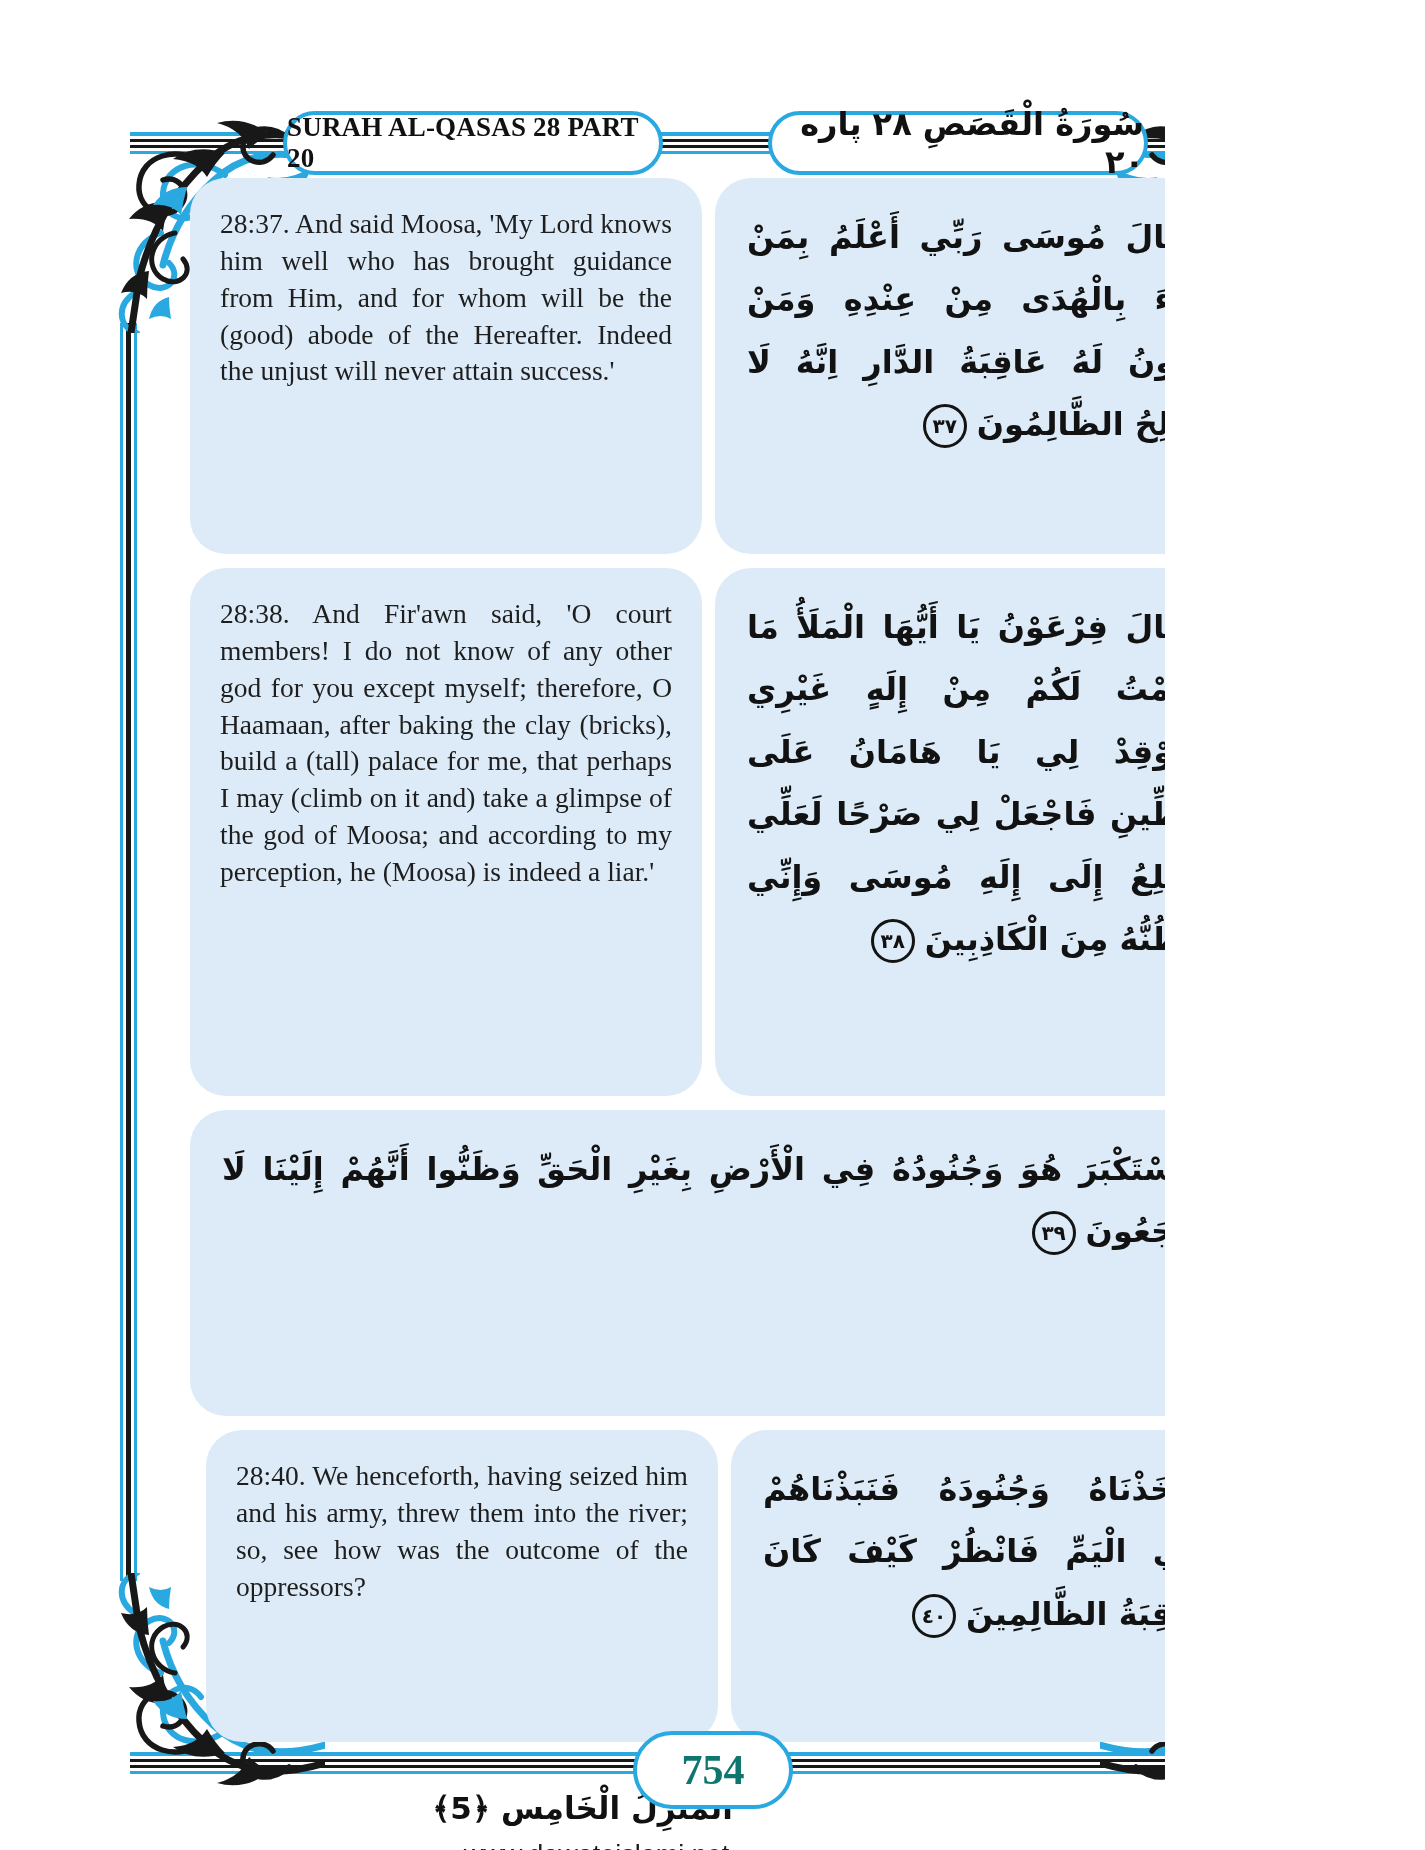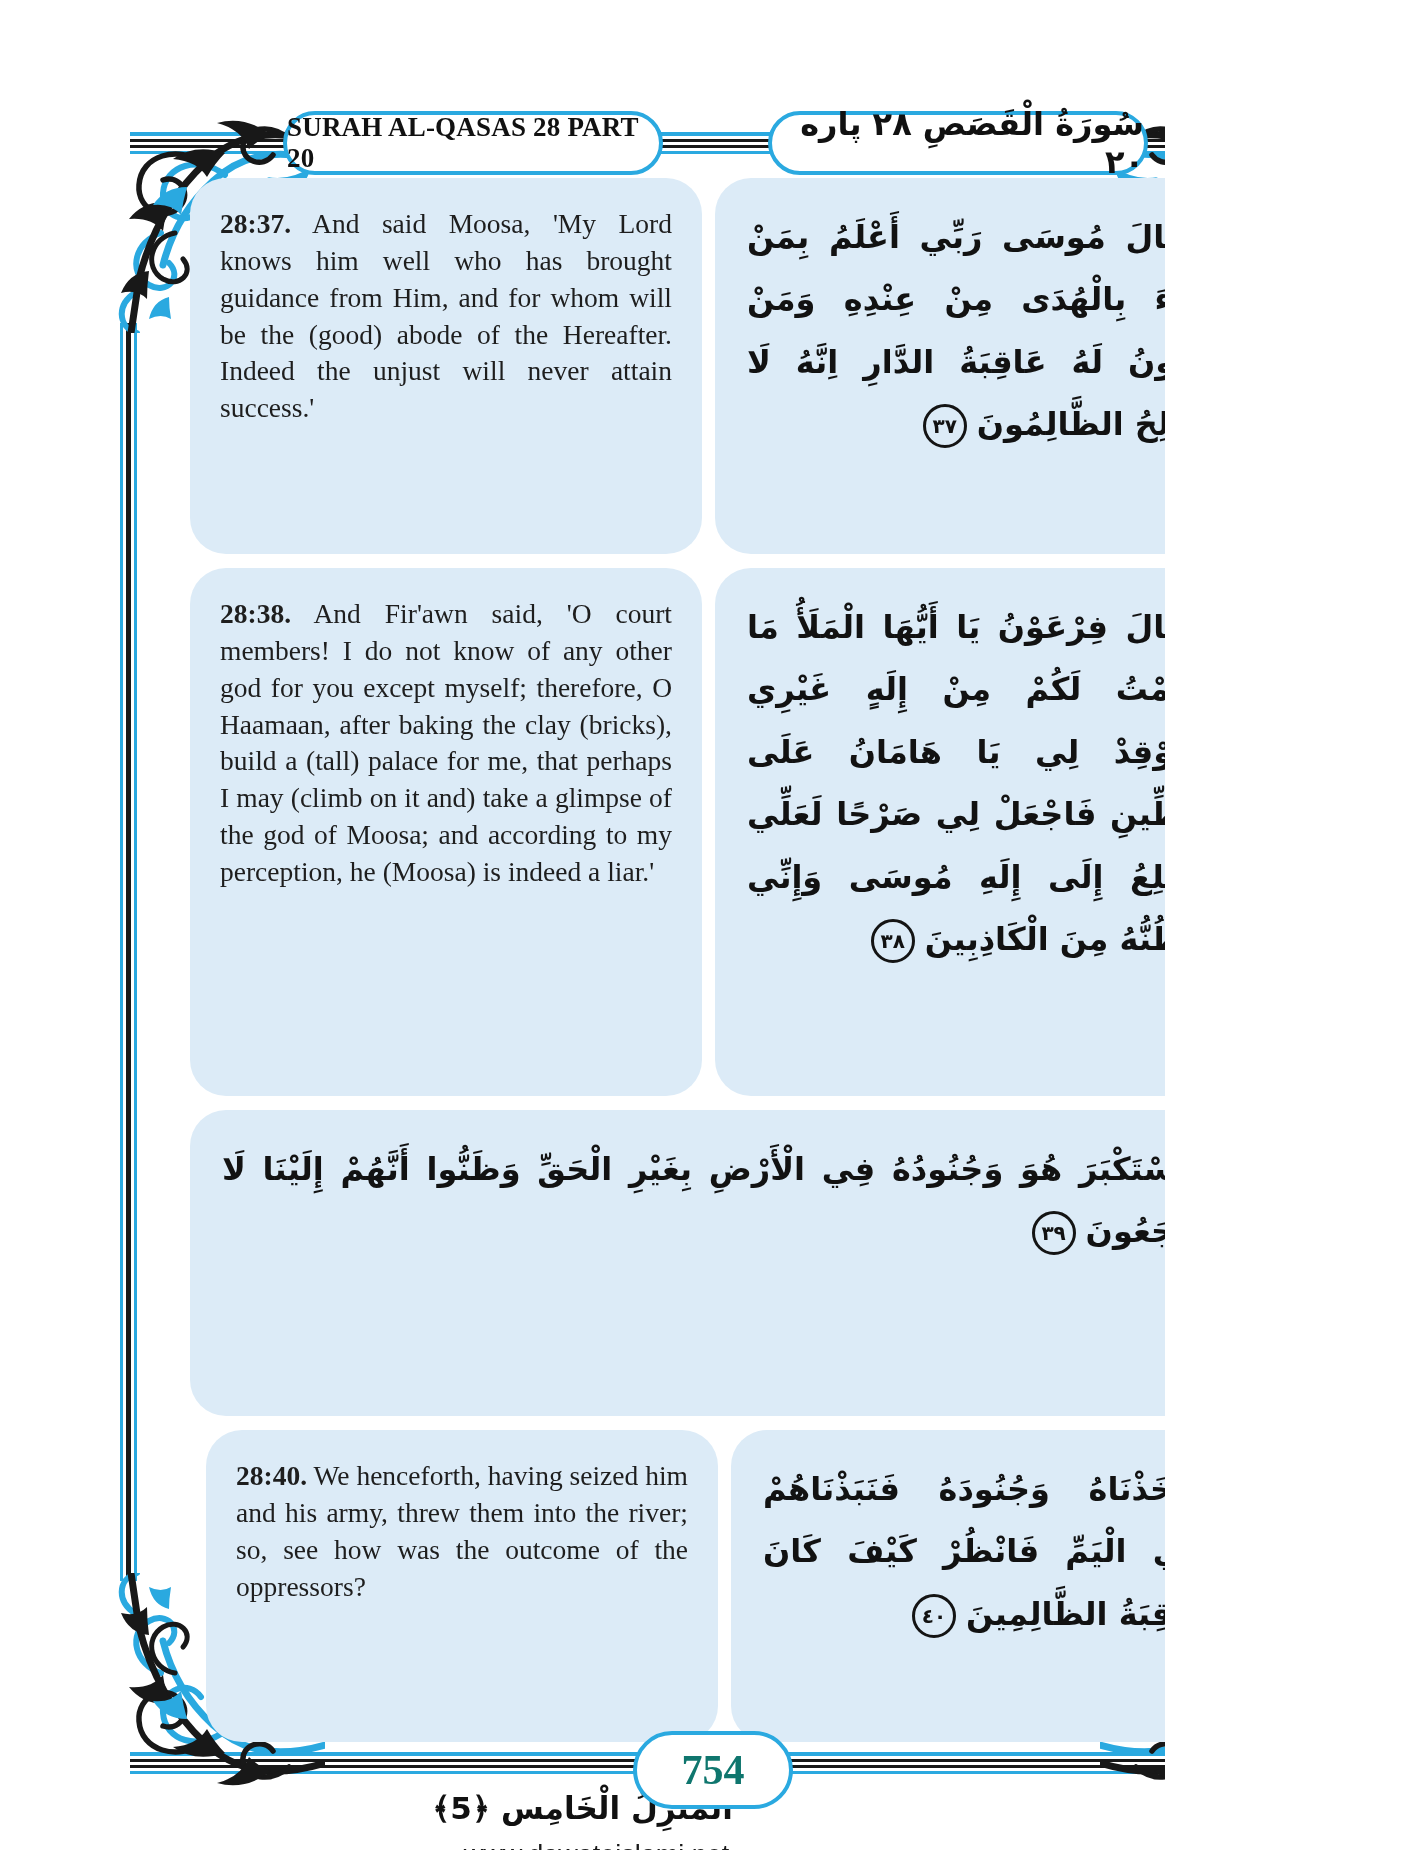--- a/index.html
+++ b/index.html
@@ -44,21 +44,21 @@
   .rows { position:absolute; left:190px; top:150px; width:1048px;
     display:flex; flex-direction:column; gap:14px; }
   .row { display:flex; gap:13px; }
   .row.r1 { height:376px; } .row.r2 { height:528px; }
   .row.r3 { height:306px; } .row.r4 { height:312px;padding-left:16px; }
   .panel { background:#DCEBF7; border-radius:36px; }
   .panel.en { width:512px; padding:28px 30px; }
   .panel.ar { flex:1; padding:28px 32px; }
   .trans { font-size:27.5px; line-height:1.34; color:#1E1E1E;
     text-align:justify; }
-  .trans .vref { font-weight:bold; }
+  .trans .vref { font-weight:normal; }
   .arabic { font-family:"DejaVu Sans", sans-serif; font-weight:bold;
     direction:rtl; text-align:justify; font-size:32px; line-height:1.95;
     color:#121212; }
   .ayah { display:inline-flex; align-items:center; justify-content:center;
     width:44px; height:44px; border:3px solid #141414; border-radius:50%;
     font-size:20px; line-height:1; vertical-align:middle; margin-inline-start:10px; }
 
   
   .page-pill { position:absolute; left:633px; top:1703px; width:160px; height:78px;
     background:#fff; border:4px solid #2AA9E0; border-radius:40px; z-index:3;

